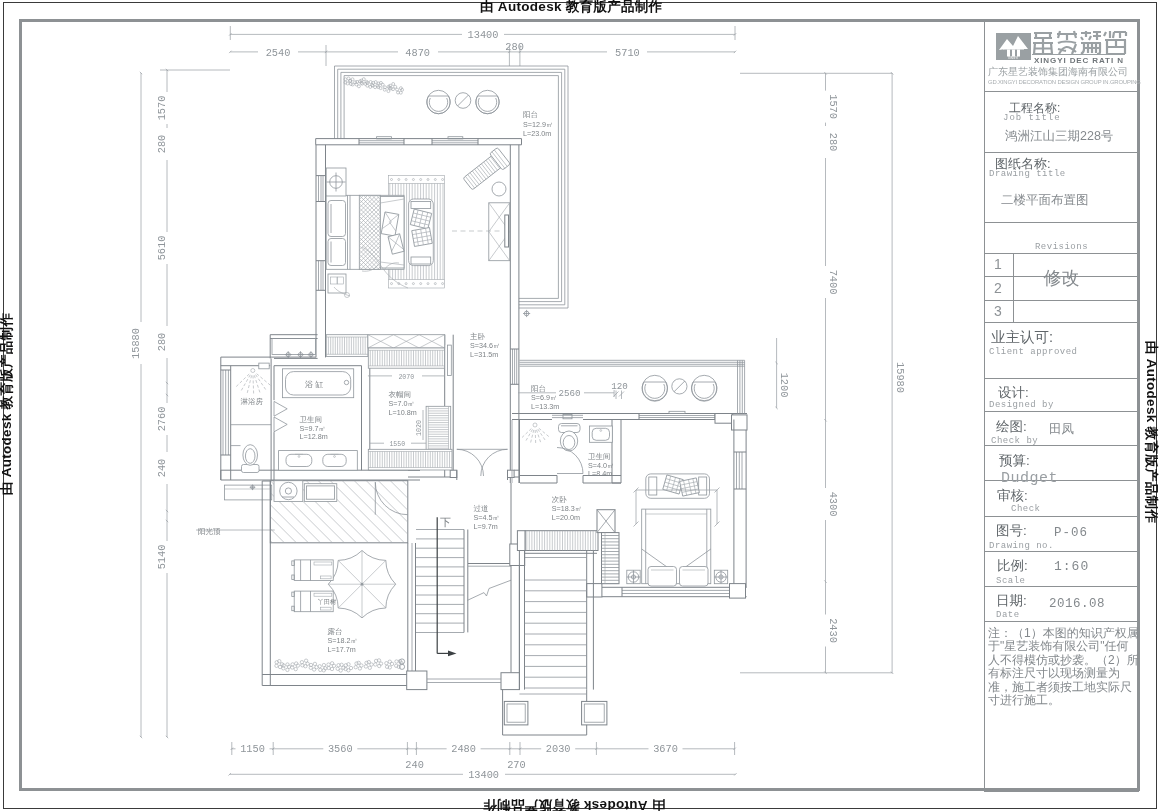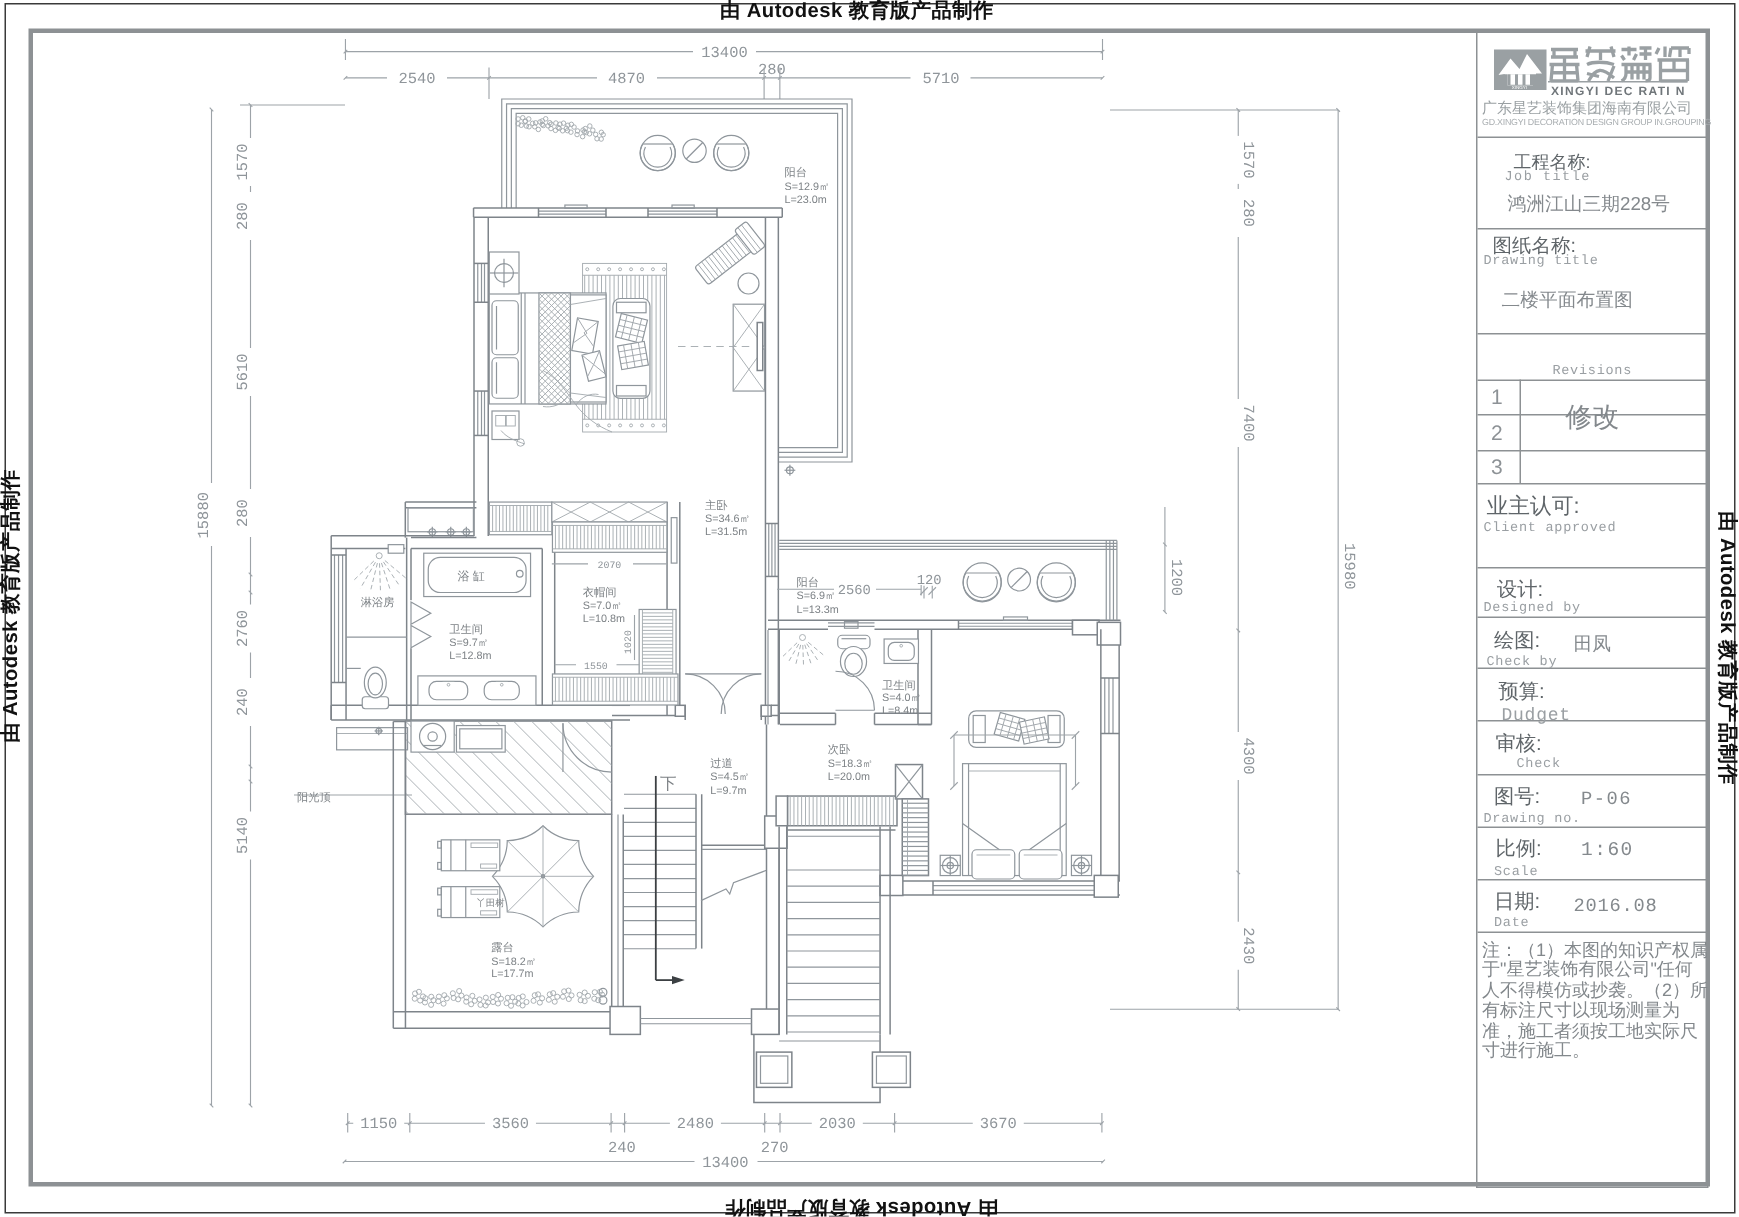--- a/index.html
+++ b/index.html
@@ -93,21 +93,21 @@
   <div class="tb tbe" style="left:4px;top:325.5px;font-size:9px;letter-spacing:0.5px;text-align:center;">Client approved</div>
 
   <div class="tb tbl" style="left:13px;top:363px;font-size:13.5px;">设计:</div>
   <div class="tb tbe" style="left:4px;top:379px;font-size:9px;letter-spacing:0.5px;">Designed by</div>
 
   <div class="tb tbl" style="left:11px;top:397px;font-size:13.5px;">绘图:</div>
   <div class="tb" style="left:64px;top:400px;font-size:12.5px;color:#84898d;">田凤</div>
   <div class="tb tbe" style="left:6px;top:415px;font-size:9px;letter-spacing:0.5px;">Check by</div>
 
   <div class="tb tbl" style="left:14px;top:431px;font-size:13.5px;">预算:</div>
-  <div class="tb tbe" style="left:16px;top:448.5px;font-size:12px;letter-spacing:0.5px;text-align:center;">Dudget</div>
+  <div class="tb tbe" style="left:16px;top:448.5px;font-size:15px;letter-spacing:0.5px;text-align:center;">Dudget</div>
 
   <div class="tb tbl" style="left:12px;top:465.5px;font-size:13.5px;">审核:</div>
   <div class="tb tbe" style="left:14px;top:483px;font-size:9px;letter-spacing:0.5px;margin-left:12px;">Check</div>
 
   <div class="tb tbl" style="left:11px;top:500.5px;font-size:13.5px;">图号:</div>
   <div class="tb" style="left:69px;top:504.5px;font-size:12.5px;color:#84898d;letter-spacing:1px;font-family:'Liberation Mono',monospace;">P-06</div>
   <div class="tb tbe" style="left:4px;top:520px;font-size:9px;letter-spacing:0.5px;">Drawing no.</div>
 
   <div class="tb tbl" style="left:12px;top:535.5px;font-size:13.5px;">比例:</div>
   <div class="tb" style="left:69px;top:538px;font-size:13px;color:#84898d;letter-spacing:1px;font-family:'Liberation Mono',monospace;text-align:right;">1:60</div>

